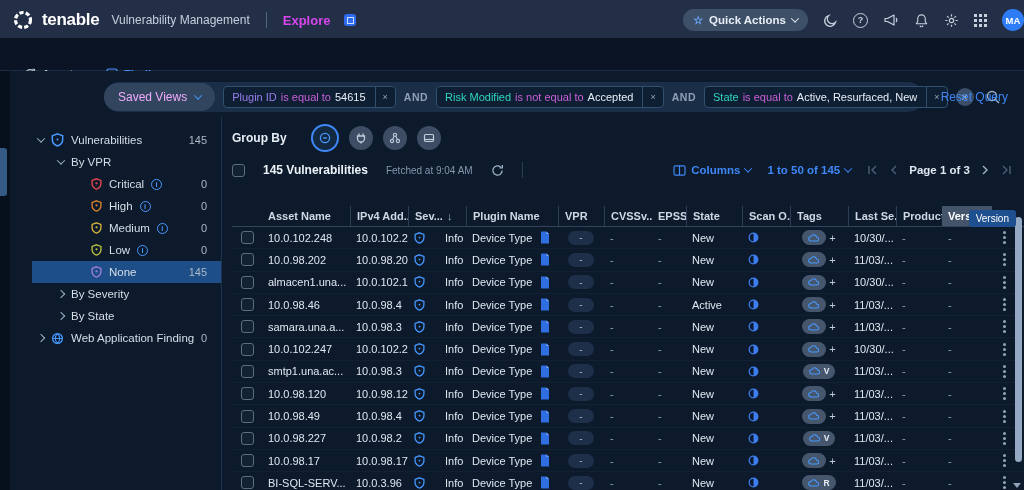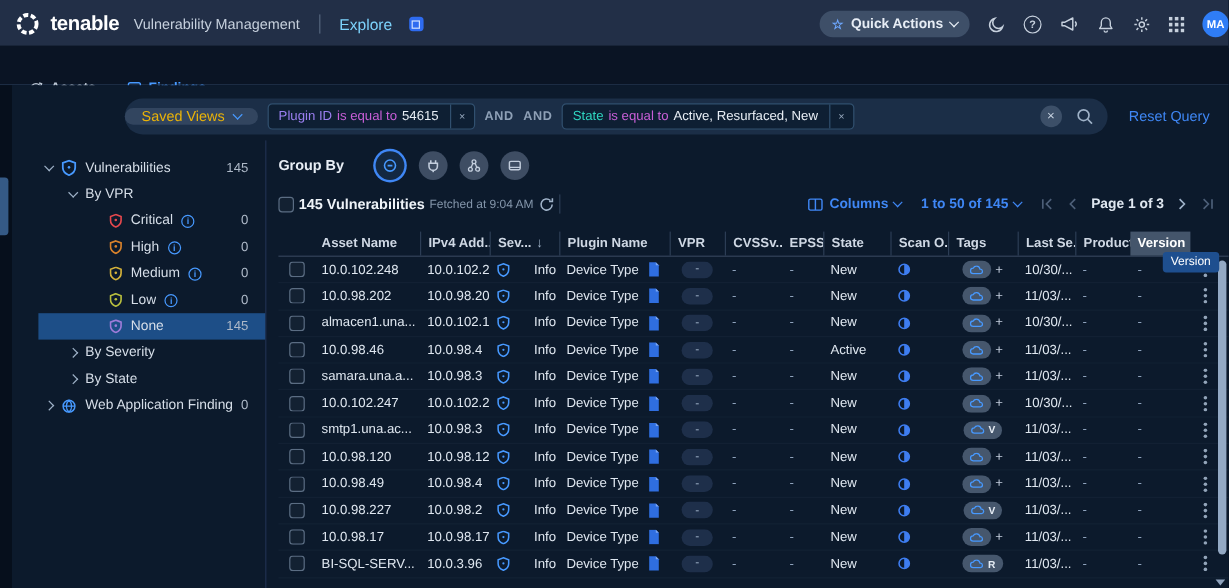--- a/index.html
+++ b/index.html
@@ -6,21 +6,21 @@
   html,body { background:#060d18; }
   body { font-family:"Liberation Sans", sans-serif; }
   .app { position:relative; width:1024px; height:490px; overflow:hidden; background:#0c1a2c; color:#dfe7f0; }
 
   
   .topbar { position:absolute; top:0; left:0; right:0; height:40px; background:#222f47; display:flex; align-items:center; padding:0 8px 0 12px; }
   .brand { display:flex; align-items:center; gap:8px; }
   .brand-name { font-size:17px; font-weight:bold; color:#fff; letter-spacing:-0.3px; }
   .product { font-size:12px; color:#c6d0dd; margin-left:4px; }
   .tb-divider { width:1px; height:16px; background:#55657d; margin:0 8px; }
-  .section { font-size:13px; font-weight:normal; color:#7dd3fc; }
+  .section { font-size:13px; font-weight:bold; color:#d946ef; }
   .explore-badge { width:12px; height:12px; border-radius:3px; background:#2e6bf0; display:inline-flex; align-items:center; justify-content:center; margin-left:6px; }
   .explore-badge::after { content:""; width:5px; height:5px; border:1px solid #cfe0ff; }
   .top-actions { margin-left:auto; display:flex; align-items:center; gap:15px; color:#c6d0dd; }
   .qa-pill { display:flex; align-items:center; gap:6px; height:22px; padding:0 10px; background:#3e4f68; border:none; border-radius:12px; color:#e7edf5; font-size:11.5px; font-weight:bold; font-family:inherit; cursor:pointer; }
   .qa-star { color:#6ea8ff; font-size:11px; }
   .icon-btn { background:none; border:none; color:#c6d0dd; display:flex; align-items:center; cursor:pointer; padding:0; }
   .help-circle { width:15px; height:15px; border:1.3px solid #c6d0dd; border-radius:50%; display:flex; align-items:center; justify-content:center; }
   .help-circle::after { content:"?"; font-size:9px; font-weight:bold; }
   .avatar { width:22px; height:22px; border-radius:50%; background:#2f7df6; color:#fff; font-size:9.5px; font-weight:bold; display:flex; align-items:center; justify-content:center; margin-right:-8px; }
 
@@ -31,21 +31,21 @@
   .tab.active::after { content:""; position:absolute; left:-4px; right:-4px; bottom:-1px; height:3px; background:#3f87f5; border-radius:2px; }
 
   
   .content { position:absolute; top:71px; left:0; right:0; bottom:0; background:#0c1a2c; padding-left:10px; display:flex; flex-direction:column; }
   .leftstrip { position:absolute; left:0; top:0; bottom:0; width:10px; background:#060f1c; }
   .panel-handle { position:absolute; left:0; top:77px; width:7px; height:48px; background:#355a86; border-radius:0 3px 3px 0; }
 
   
   .filterbar { height:46px; display:flex; align-items:center; padding:10px 16px 4px 94px; }
   .searchpill { flex:1; height:30px; background:#1b2e47; border-radius:16px; display:flex; align-items:center; gap:8px; padding-right:6px; min-width:0; }
-  .saved-views { height:14px; background:#32455f; border:none; border-radius:16px; padding:0 14px; display:flex; align-items:center; gap:8px; color:#eab308; font-size:12px; font-family:inherit; cursor:pointer; flex:none; }
+  .saved-views { height:28px; background:#32455f; border:none; border-radius:16px; padding:0 14px; display:flex; align-items:center; gap:8px; color:#f0abfc; font-size:12px; font-family:inherit; cursor:pointer; flex:none; }
   .cv { display:inline-block; width:6px; height:6px; border-right:1.5px solid currentColor; border-bottom:1.5px solid currentColor; }
   .cv.down { transform:rotate(45deg) translate(-1px,-1px); }
   .cv.right { transform:rotate(-45deg); }
   .cv.blue { color:#4799ff; }
   .chip { height:22px; background:#0e1f33; border:1px solid #31506f; border-radius:4px; display:flex; align-items:center; gap:4px; padding-left:8px; font-size:11px; white-space:nowrap; flex:none; }
   .chip-field.purple { color:#9a7ff0; }
   .chip-field.teal { color:#2fd5c0; }
   .chip-op { color:#c95fd8; }
   .chip-val { color:#e8eef5; }
   .chip-x { border:none; background:none; border-left:1px solid #31506f; margin-left:5px; height:100%; padding:0 7px; color:#93a5ba; font-size:9px; cursor:pointer; display:flex; align-items:center; }
@@ -69,21 +69,21 @@
   .sinfo::after { content:"i"; font-size:7.5px; font-weight:bold; }
   .scount { margin-left:auto; color:#aeb9c8; font-size:11px; padding-right:4px; }
 
   
   .results { flex:1; position:relative; padding:8px 0 0 10px; display:flex; flex-direction:column; min-width:0; }
   .groupby-row { display:flex; align-items:center; gap:10px; height:26px; margin-bottom:4px; flex:none; }
   .gb-label { font-size:12px; font-weight:bold; color:#e8eef5; margin-right:14px; }
   .gbtn { width:24px; height:24px; border-radius:50%; background:#3e4d63; border:none; color:#c3cedd; display:flex; align-items:center; justify-content:center; cursor:pointer; }
   .gbtn.selected { background:#132841; color:#4799ff; box-shadow:0 0 0 2px #3f87f5; margin:0 2px; }
 
-  .toolbar-row { display:flex; align-items:center; height:30px; gap:4px; padding-right:12px; margin-bottom:8px; flex:none; }
+  .toolbar-row { display:flex; align-items:center; height:30px; gap:18px; padding-right:12px; margin-bottom:21px; flex:none; }
   .cb { width:13px; height:13px; border:1.5px solid #5b6d83; border-radius:3px; background:rgba(255,255,255,0.03); flex:none; cursor:pointer; }
   .vcount { font-size:12px; font-weight:bold; color:#eef3f8; }
   .fetched { font-size:10px; color:#8496ab; }
   .refresh-btn { background:none; border:none; color:#9fb2c8; display:flex; cursor:pointer; }
   .tdiv { width:1px; height:16px; background:#2c3d55; }
   .tb-right { margin-left:auto; display:flex; align-items:center; gap:16px; }
   .blue-ctl { display:flex; align-items:center; gap:5px; color:#3f87f5; font-size:11.5px; font-weight:bold; background:none; border:none; font-family:inherit; cursor:pointer; }
   .pager { display:flex; align-items:center; gap:12px; }
   .pg-btn { background:none; border:none; display:flex; cursor:pointer; padding:0; }
   .pg-btn.dim { color:#4d5f78; }
@@ -228,20 +228,26 @@
           <span>Saved Views</span>
           <span class="cv down blue"></span>
         </button>
         <div class="chip">
           <span class="chip-field purple">Plugin ID</span>
           <span class="chip-op">is equal to</span>
           <span class="chip-val">54615</span>
           <button class="chip-x"></button>
         </div>
         <span class="and">AND</span>
+        <div class="chip">
+          <span class="chip-field teal">Risk Modified</span>
+          <span class="chip-op">is not equal to</span>
+          <span class="chip-val">Accepted</span>
+          <button class="chip-x"></button>
+        </div>
         <span class="and">AND</span>
         <div class="chip">
           <span class="chip-field teal">State</span>
           <span class="chip-op">is equal to</span>
           <span class="chip-val">Active, Resurfaced, New</span>
           <button class="chip-x"></button>
         </div>
         <button class="clear-circle"></button>
         <button class="search-btn">
           <span style="display:flex;">

